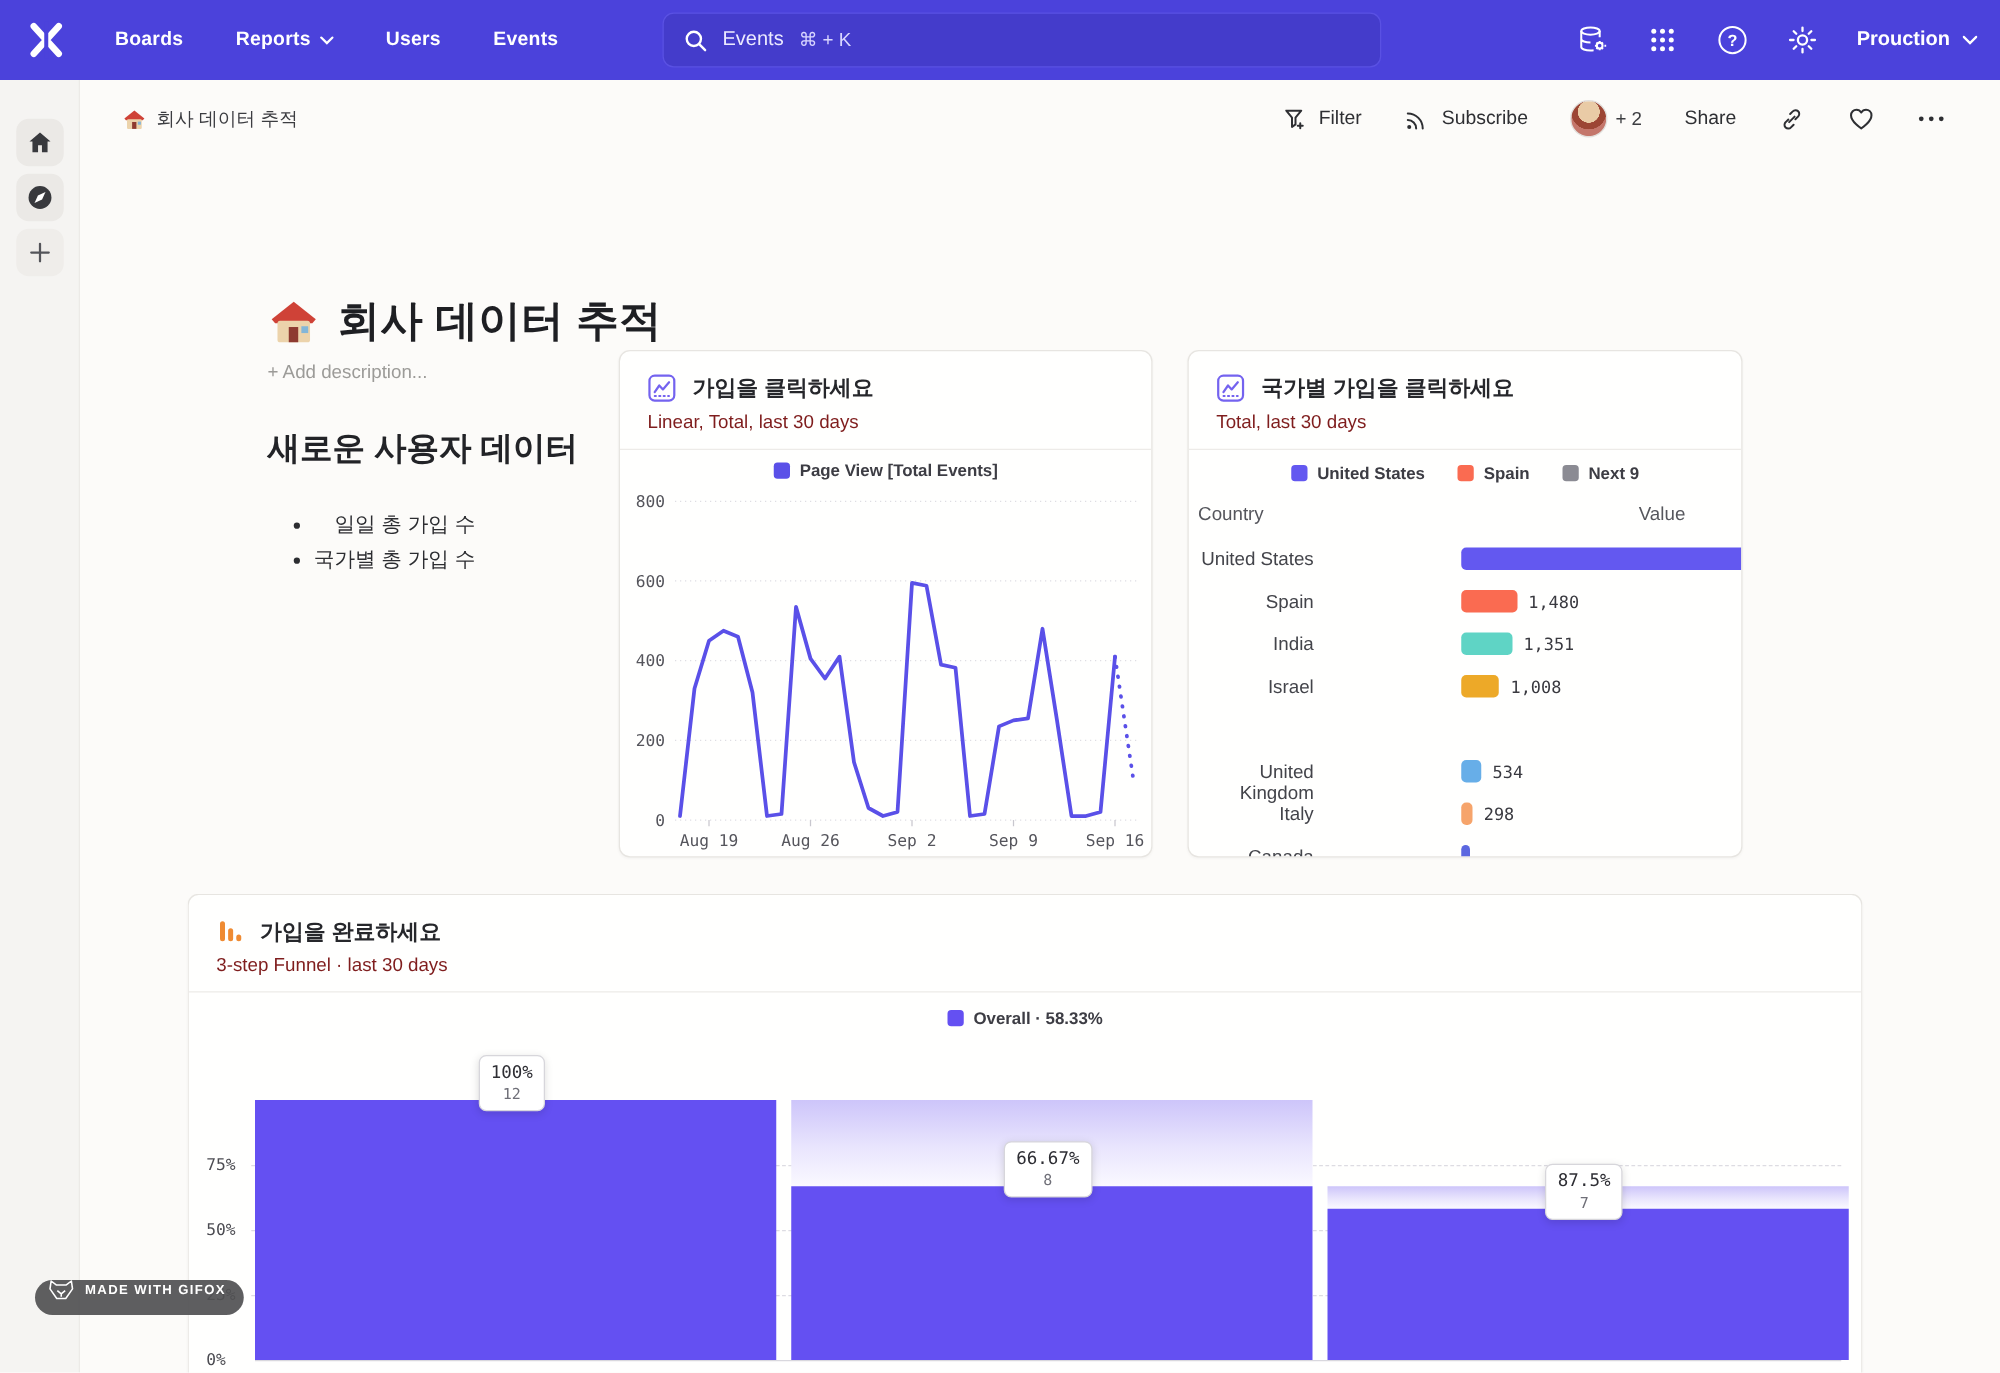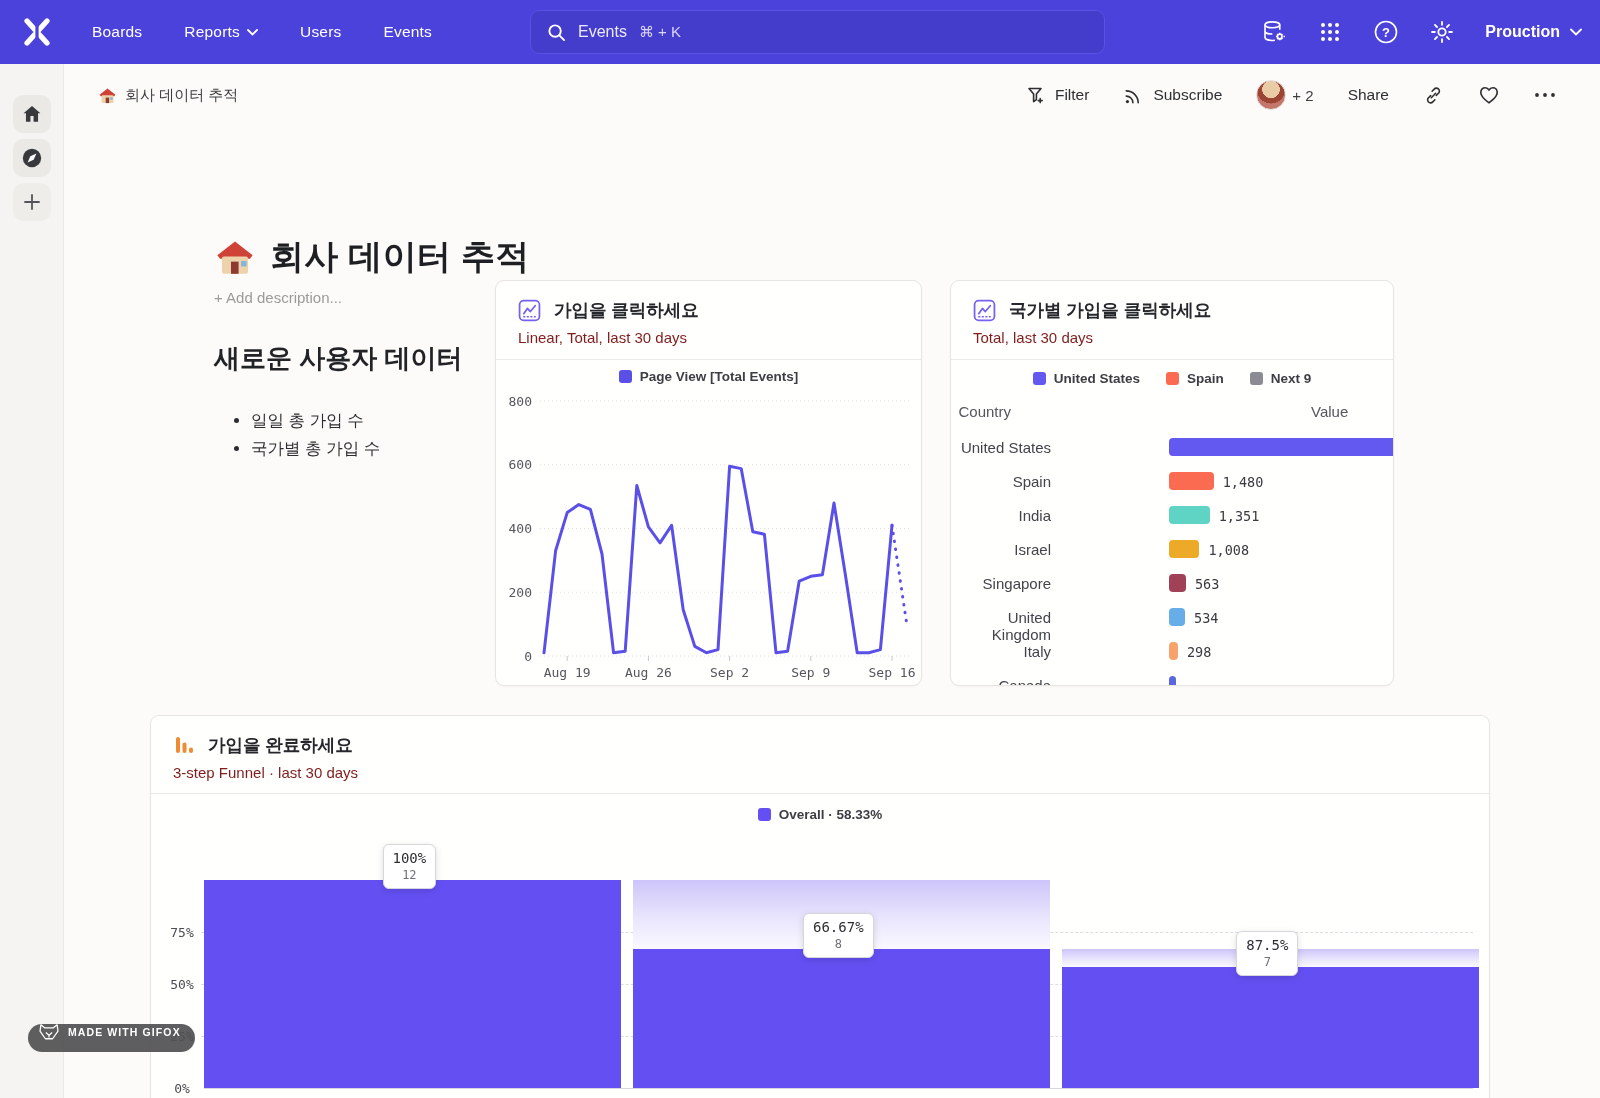--- a/index.html
+++ b/index.html
@@ -6,21 +6,21 @@
   html,body { width:1600px; height:1098px; overflow:hidden; background:#fbfaf8;
               font-family:"Liberation Sans","DejaVu Sans",sans-serif; }
   .stage { position:relative; width:1600px; height:1098px; overflow:hidden; }
   .mono { font-family:"DejaVu Sans Mono",monospace; }
 
   
   .topnav { position:absolute; left:0; top:0; width:1600px; height:64px; background:#4b42db;
             display:flex; align-items:center; color:#fff; z-index:30; }
   .logo { margin-left:20px; width:34px; height:34px; display:flex; align-items:center; justify-content:center; }
   .navmenu { display:flex; align-items:center; margin-left:38px; gap:42px; }
-  .navitem { font-size:15.5px; font-weight:400; letter-spacing:.2px; color:#fff; display:flex; align-items:center; gap:7px; cursor:pointer; }
+  .navitem { font-size:15.5px; font-weight:700; letter-spacing:.2px; color:#fff; display:flex; align-items:center; gap:7px; cursor:pointer; }
   .searchbar { position:absolute; left:530px; top:10px; width:575px; height:44px; background:#443ccb;
                border:1px solid #5a51e3; border-radius:9px; display:flex; align-items:center; padding:0 16px; gap:12px; }
   .searchtext { font-size:16px; color:#eceaff; }
   .searchkbd { font-size:15px; color:#d9d6ff; }
   .navright { position:absolute; right:18px; top:0; height:64px; display:flex; align-items:center; gap:30px; }
   .navicon { width:26px; height:26px; display:flex; align-items:center; justify-content:center; cursor:pointer; }
   .project { display:flex; align-items:center; gap:10px; font-size:16px; font-weight:700; cursor:pointer; }
 
   
   .rail { position:absolute; left:0; top:64px; width:64px; height:1034px; background:#f5f4f2; border-right:1px solid #eceae7; z-index:20; }
@@ -49,32 +49,32 @@
                font-size:17.5px; font-weight:700; color:#26272b; }
   .cardsub { position:absolute; left:22px; top:48px; font-size:15px; color:#7f1d1d; }
   .carddivider { position:absolute; left:0; width:100%; height:1px; background:#edebe8; }
   .legendrow { position:absolute; width:100%; display:flex; justify-content:center; align-items:center; gap:26px; }
   .legenditem { display:flex; align-items:center; gap:8px; font-size:13.5px; font-weight:600; color:#3d3d44; }
   .legendsq { width:13px; height:13px; border-radius:3px; }
 
   
   .textblock-h { position:absolute; left:150px; top:277px; font-size:26px; font-weight:700; color:#222327; }
   .textblock-ul { position:absolute; left:173px; top:342px; font-size:16.5px; color:#2c2d31; line-height:28px; }
-  .textblock-ul li { margin-left:14px; }
+  .textblock-ul li { margin-left:14px;text-align:right; }
 
   
   .crow { position:absolute; height:34px; width:100%; }
   .crow .clabel { position:absolute; right:342px; top:8px; font-size:15px; color:#43444a; text-align:right; }
   .crow .cbar { position:absolute; left:218px; top:7px; height:18px; border-radius:4px; }
   .crow .cval { position:absolute; top:9px; font-size:13.5px; color:#3a3a40; }
   .colhead { position:absolute; font-size:15px; color:#55565c; }
 
   
   .fn-grid { position:absolute; left:50px; right:16px; height:0; border-top:1px dashed #dddce2; }
-  .fn-ylab { position:absolute; left:14px; width:34px; text-align:center; font-size:13px; color:#4c4c52; }
+  .fn-ylab { position:absolute; left:14px; width:34px; text-align:left; font-size:13px; color:#4c4c52; }
   .fn-bar { position:absolute; width:417px; background:#6450f2; }
   .fn-light { position:absolute; width:417px; background:linear-gradient(180deg,#cdc5fa 0%,#e9e5fd 55%,#faf9ff 100%); }
   .fn-tip { position:absolute; background:#fff; border:1px solid #d7d6db; border-radius:6px;
             box-shadow:0 2px 7px rgba(0,0,0,.13); padding:5px 9px 6px; text-align:center; z-index:5; }
   .fn-tip .pct { font-size:14px; color:#2e2e34; }
   .fn-tip .cnt { font-size:12px; color:#6f6f78; margin-top:2px; }
 
   
   .gifox { position:absolute; left:28px; top:1024px; height:28px; background:rgba(80,80,82,.92); border-radius:14px;
            display:flex; align-items:center; gap:8px; padding:0 14px 12px 10px; z-index:40; }
@@ -336,25 +336,20 @@
           <div class="crow" style="top: 68px;">
             <div class="clabel">India</div>
             <div class="cbar" style="width: 40.7479px; background: rgb(95, 212, 197);"></div>
             <div class="cval mono" style="left: 267.748px;">1,351</div>
           </div>
           <div class="crow" style="top: 102px;">
             <div class="clabel">Israel</div>
             <div class="cbar" style="width: 30.4026px; background: rgb(237, 169, 40);"></div>
             <div class="cval mono" style="left: 257.403px;">1,008</div>
           </div>
-          <div class="crow" style="top: 136px;">
-            <div class="clabel">Singapore</div>
-            <div class="cbar" style="width: 16.9808px; background: rgb(160, 65, 88);"></div>
-            <div class="cval mono" style="left: 243.981px;">563</div>
-          </div>
           <div class="crow" style="top: 170px;">
             <div class="clabel">United Kingdom</div>
             <div class="cbar" style="width: 16.1061px; background: rgb(103, 174, 232);"></div>
             <div class="cval mono" style="left: 243.106px;">534</div>
           </div>
           <div class="crow" style="top: 204px;">
             <div class="clabel">Italy</div>
             <div class="cbar" style="width: 8.98806px; background: rgb(246, 164, 107);"></div>
             <div class="cval mono" style="left: 235.988px;">298</div>
           </div>

